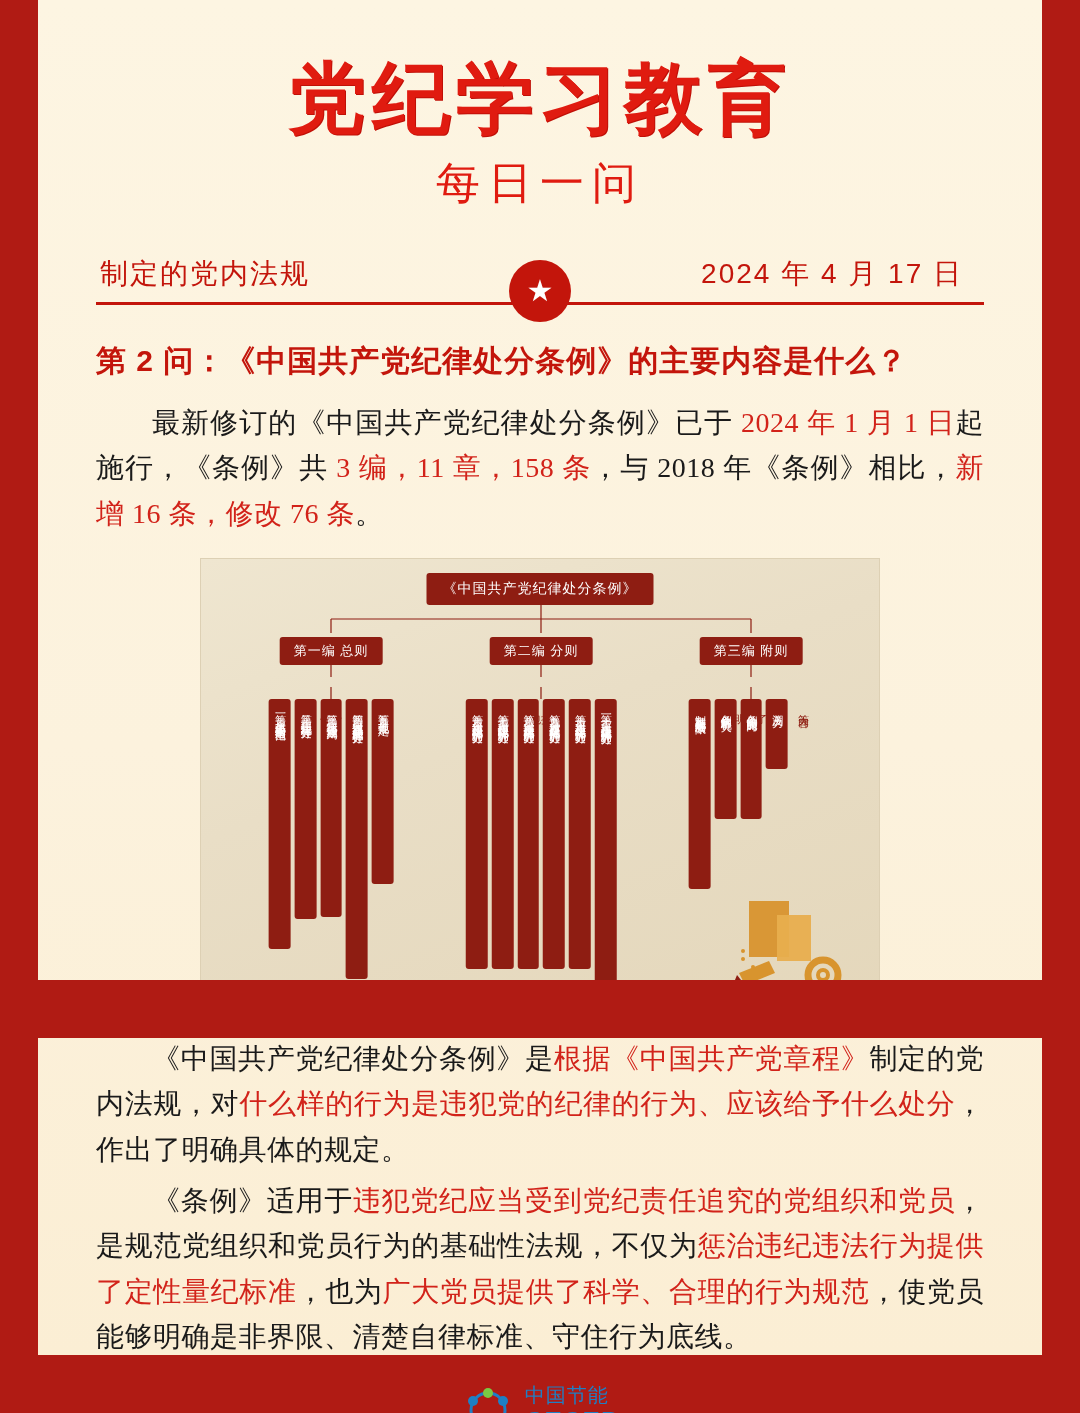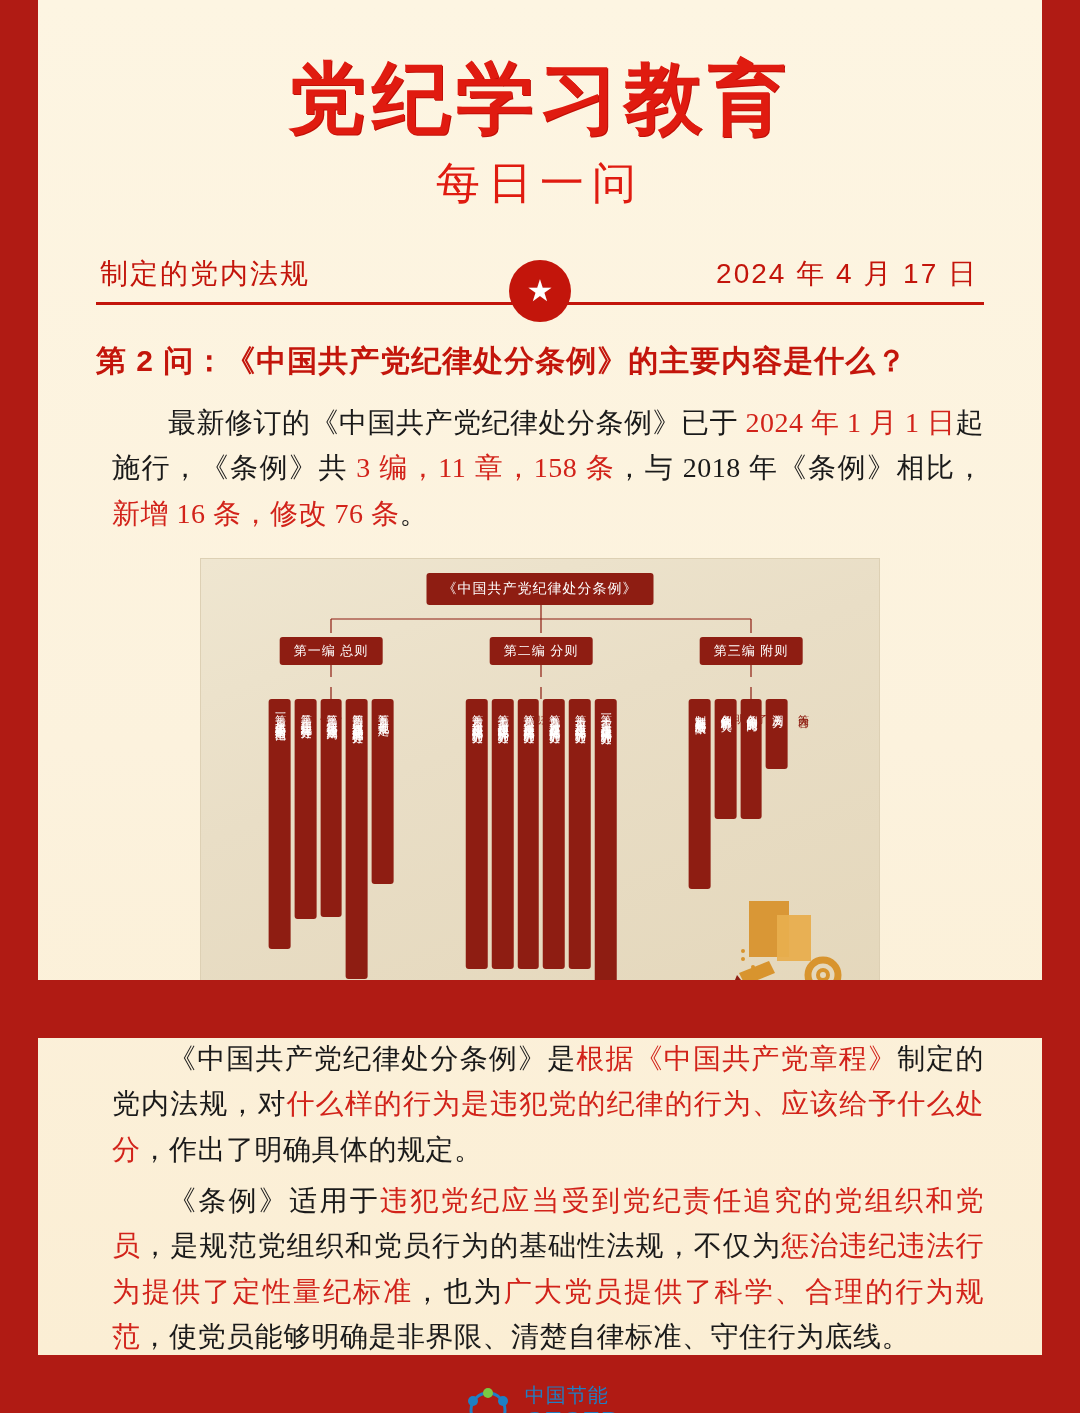--- a/index.html
+++ b/index.html
@@ -74,21 +74,21 @@
     position: absolute;
     left: 4px;
     bottom: 12px;
     font-family: "Liberation Sans", sans-serif;
     font-size: 28px;
     color: #c3150b;
     letter-spacing: 2px;
   }
   .meta-right {
     position: absolute;
-    right: 6px;
+    right: 21px;
     bottom: 12px;
     font-family: "Liberation Sans", sans-serif;
     font-size: 28px;
     color: #c3150b;
     letter-spacing: 2px;
   }
   .meta-badge {
     position: absolute;
     left: 50%;
     transform: translateX(-50%);
@@ -117,21 +117,20 @@
 
   
   .para {
     margin-top: 18px;
     font-size: 28px;
     line-height: 1.62;
     color: #1a1a1a;
     text-align: justify;
     text-indent: 2em;
     letter-spacing: 0.5px;
-    margin-left: 16px;
   }
   .para.tight { margin-top: 6px; }
   .hl { color: #d2231a; }
 
   
   .diagram-wrap {
     margin: 22px auto 0 auto;
     width: 680px;
     height: 460px;
     background: linear-gradient(160deg,#efe6d0 0%,#e9dec6 40%,#e4d7bb 100%);

